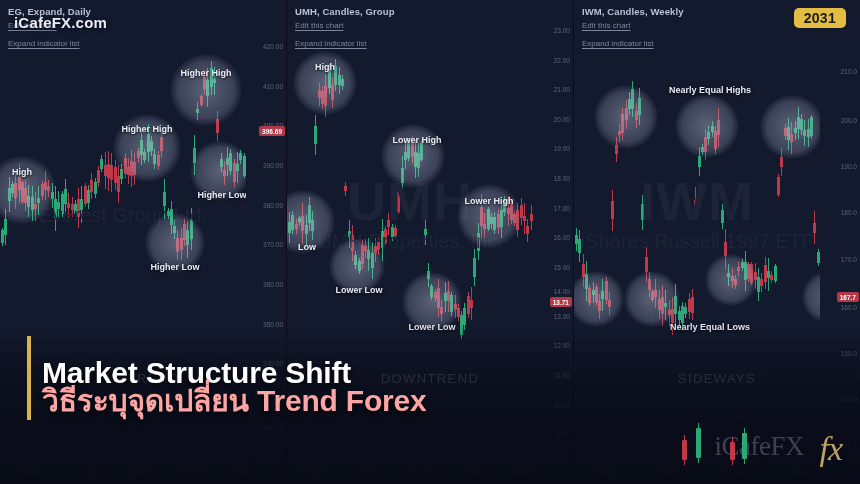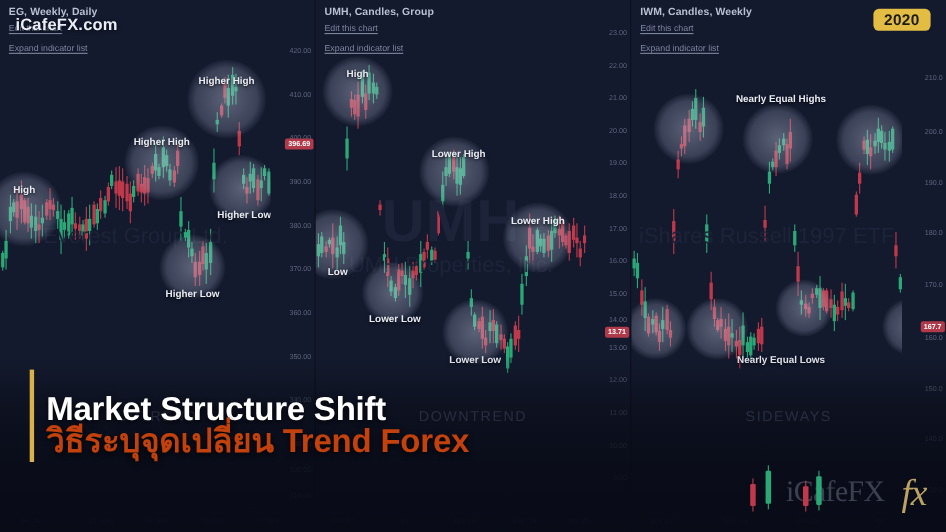--- a/index.html
+++ b/index.html
@@ -69,21 +69,21 @@
 
   
   .titlewrap{position:absolute;left:0;bottom:0;width:100%;height:160px;z-index:15;
              background:linear-gradient(to bottom,rgba(8,11,22,0) 0%,rgba(8,11,22,.55) 28%,rgba(8,11,22,.88) 62%,rgba(8,11,22,.95) 100%);
              pointer-events:none;}
   .titlebar{position:absolute;left:27px;bottom:64px;width:4px;height:84px;
             background:#d9b34a;z-index:16;}
   .t1{position:absolute;left:42px;bottom:94px;z-index:17;color:#fff;
       font-size:30px;font-weight:bold;letter-spacing:-.2px;
       text-shadow:0 2px 6px rgba(0,0,0,.85);}
-  .t2{position:absolute;left:42px;bottom:60px;z-index:17;color:#c2410c;
+  .t2{position:absolute;left:42px;bottom:60px;z-index:17;color:#fca5a5;
       font-size:30px;font-weight:bold;letter-spacing:-.2px;
       text-shadow:0 2px 6px rgba(0,0,0,.85);}
   .t3{position:absolute;left:42px;bottom:34px;z-index:17;color:#d9b34a;
       font-size:13px;letter-spacing:.4px;text-shadow:0 1px 4px rgba(0,0,0,.8);}
 
   
   .logo{position:absolute;right:14px;bottom:10px;z-index:20;height:52px;width:170px;}
   .logo .lg-txt{position:absolute;right:4px;bottom:6px;font-family:"Liberation Serif",serif;
                 font-size:34px;font-style:italic;color:#cbb06a;opacity:.92;
                 letter-spacing:-1px;}
@@ -93,21 +93,21 @@
   .logo .bar i{position:absolute;left:2px;width:1px;top:-5px;bottom:-5px;background:inherit;}
 </style>
 </head>
 <body>
 
 <div id="root">
 
   <div class="panels">
 
     <div class="panel">
-      <div class="ph-title">EG, Weekly, Daily</div>
+      <div class="ph-title">EG, Expand, Daily</div>
       <div class="ph-link a">Edit this chart</div>
       <div class="ph-link b">Expand indicator list</div>
       <div class="plot">
         <div class="wm">
           <div class="wm2">Everest Group Ltd.</div>
         </div>
         <div class="candles">
             <div class="cndl up" style="left: 1px; top: 228.171px; height: 17.5225px;">
               <i></i>
               <b style="top:2.267766605131328px;height:12.986931774765253px"></b>
@@ -792,20 +792,21 @@
           <span style="left: 238px;">Jan '25</span>
         </div>
     </div>
 
     <div class="panel">
       <div class="ph-title">IWM, Candles, Weekly</div>
       <div class="ph-link a">Edit this chart</div>
       <div class="ph-link b">Expand indicator list</div>
       <div class="plot">
         <div class="wm">
+          <div class="wm1">IWM</div>
           <div class="wm2">iShares Russell 1997 ETF</div>
         </div>
         <div class="candles">
             <div class="cndl up" style="left: 1px; top: 228.367px; height: 22.4111px;">
               <i></i>
               <b style="top:6.597007488366216px;height:9.217115338891745px"></b>
             </div>
             <div class="cndl up" style="left: 4.31081px; top: 229.54px; height: 32.7797px;">
               <i></i>
               <b style="top:9.234556984622031px;height:14.310577940195799px"></b>
@@ -1128,21 +1129,21 @@
           <span style="left: 28px;">Apr '23</span>
           <span style="left: 95px;">Mar '24</span>
           <span style="left: 160px;">Jan '25</span>
           <span style="left: 225px;">Apr</span>
         </div>
     </div>
 
   </div>
 
   <div class="site-wm">iCafeFX.com</div>
-  <div class="year">2020</div>
+  <div class="year">2031</div>
 
   <div class="titlewrap"></div>
   <div class="titlebar"></div>
   <div class="t1">Market Structure Shift</div>
   <div class="t2">วิธีระบุจุดเปลี่ยน Trend Forex</div>
 
   <div class="logo">
     <div class="lg-sub">iCafeFX</div>
     <div class="lg-txt">fx</div>
     <div class="bar" style="left:6px;height:20px;background:#c0394b;">

